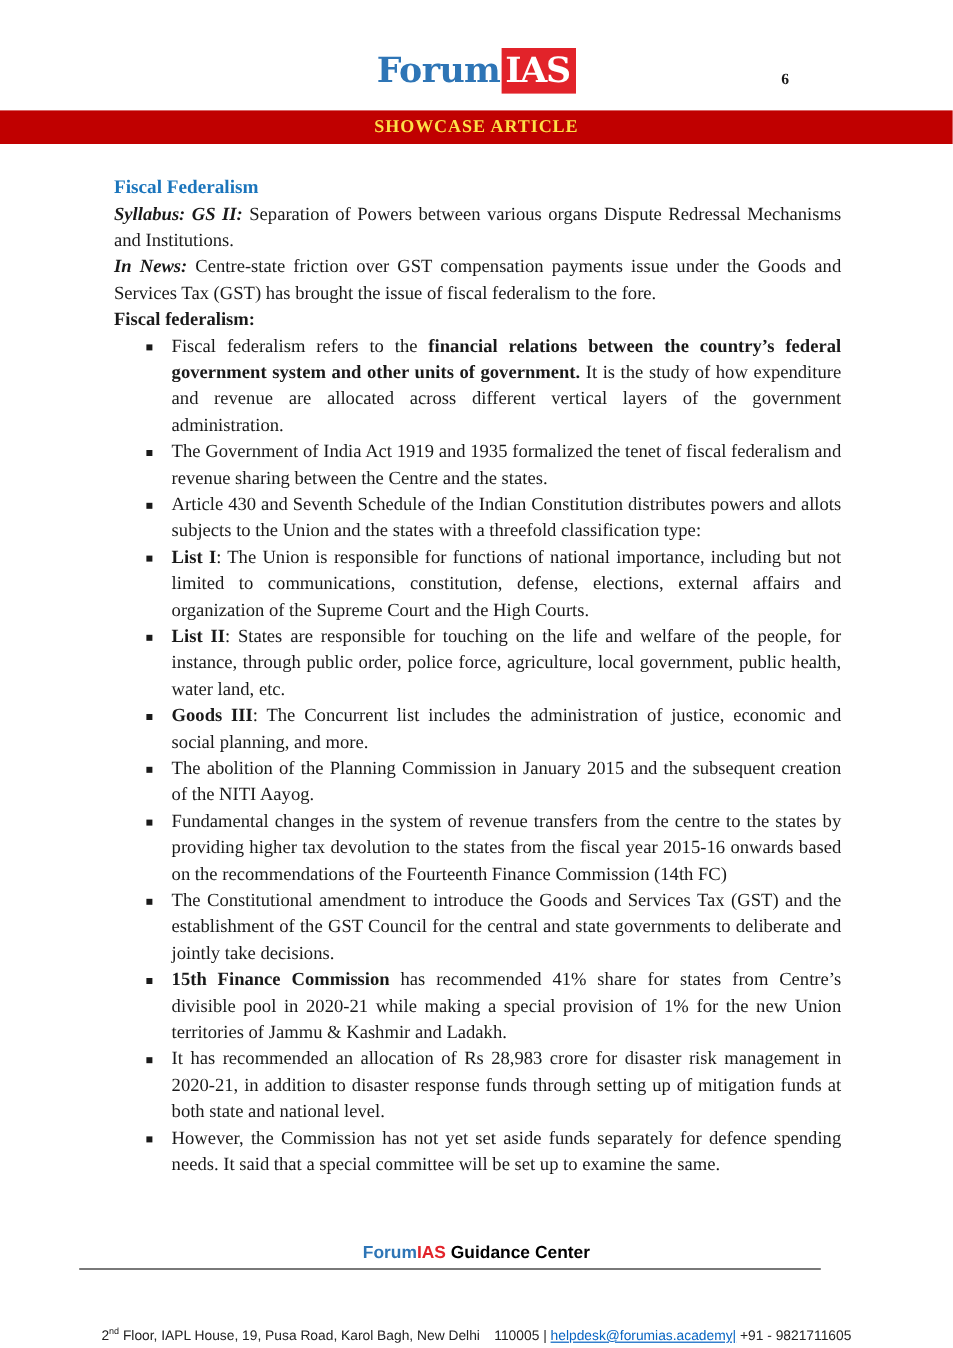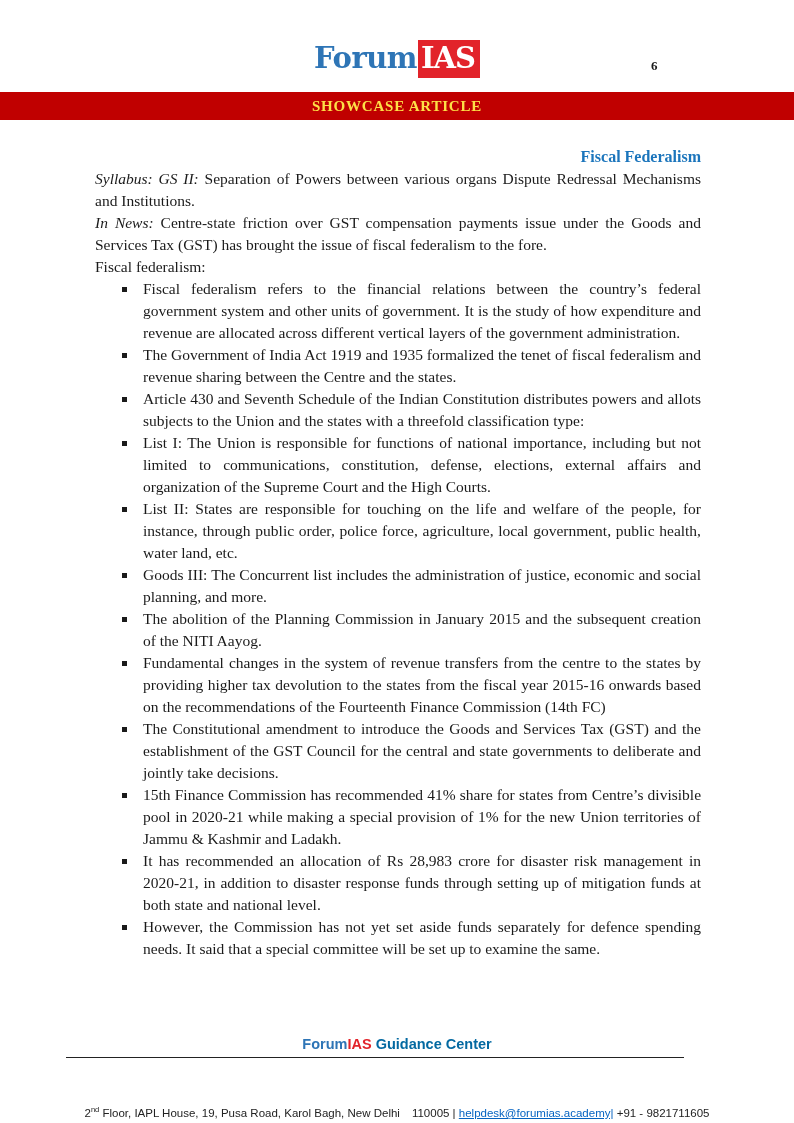--- a/index.html
+++ b/index.html
@@ -36,38 +36,38 @@
     font-weight:bold;font-size:15px;letter-spacing:0.8px;
     font-family:"Liberation Serif", serif;
   }
   
   .content{
     position:absolute;top:146px;left:95px;width:606px;
     font-size:15.5px;line-height:22px;text-align:justify;
   }
   .title{
     font-size:16px;font-weight:bold;color:var(--heading-blue);
-    line-height:22px;text-align:right;
+    line-height:22px;text-align:left;
   }
   .block{line-height:22px;}
-  .block .b{font-weight:normal;}
+  .block .b{font-weight:bold;}
   .block .i{font-style:italic;}
   .block.bullet{position:relative;padding-left:48px;}
   .block.bullet::before{
     content:"";position:absolute;left:27px;top:9px;width:4.5px;height:4.5px;
     background:var(--text);
   }
   
   .guidance{
     position:absolute;top:1036px;left:0;right:0;text-align:center;
     font-family:"Liberation Sans", sans-serif;font-weight:bold;font-size:14.5px;
   }
   .g-forum{color:var(--logo-blue);}
   .g-ias{color:var(--logo-red);}
-  .g-rest{color:#0369a1;}
+  .g-rest{color:#000000;}
   .footer-rule{
     position:absolute;top:1057px;left:66px;width:618px;height:1px;background:#222;
   }
   .address{
     position:absolute;top:1061px;left:0;right:0;text-align:center;
     font-family:"Liberation Sans", sans-serif;font-size:11.5px;color:#222;margin-top:44px;
   }
   .address sup{font-size:7.5px;}
   .address .postal{margin-left:12px;}
   .address a{color:var(--link-blue);text-decoration:underline;}

